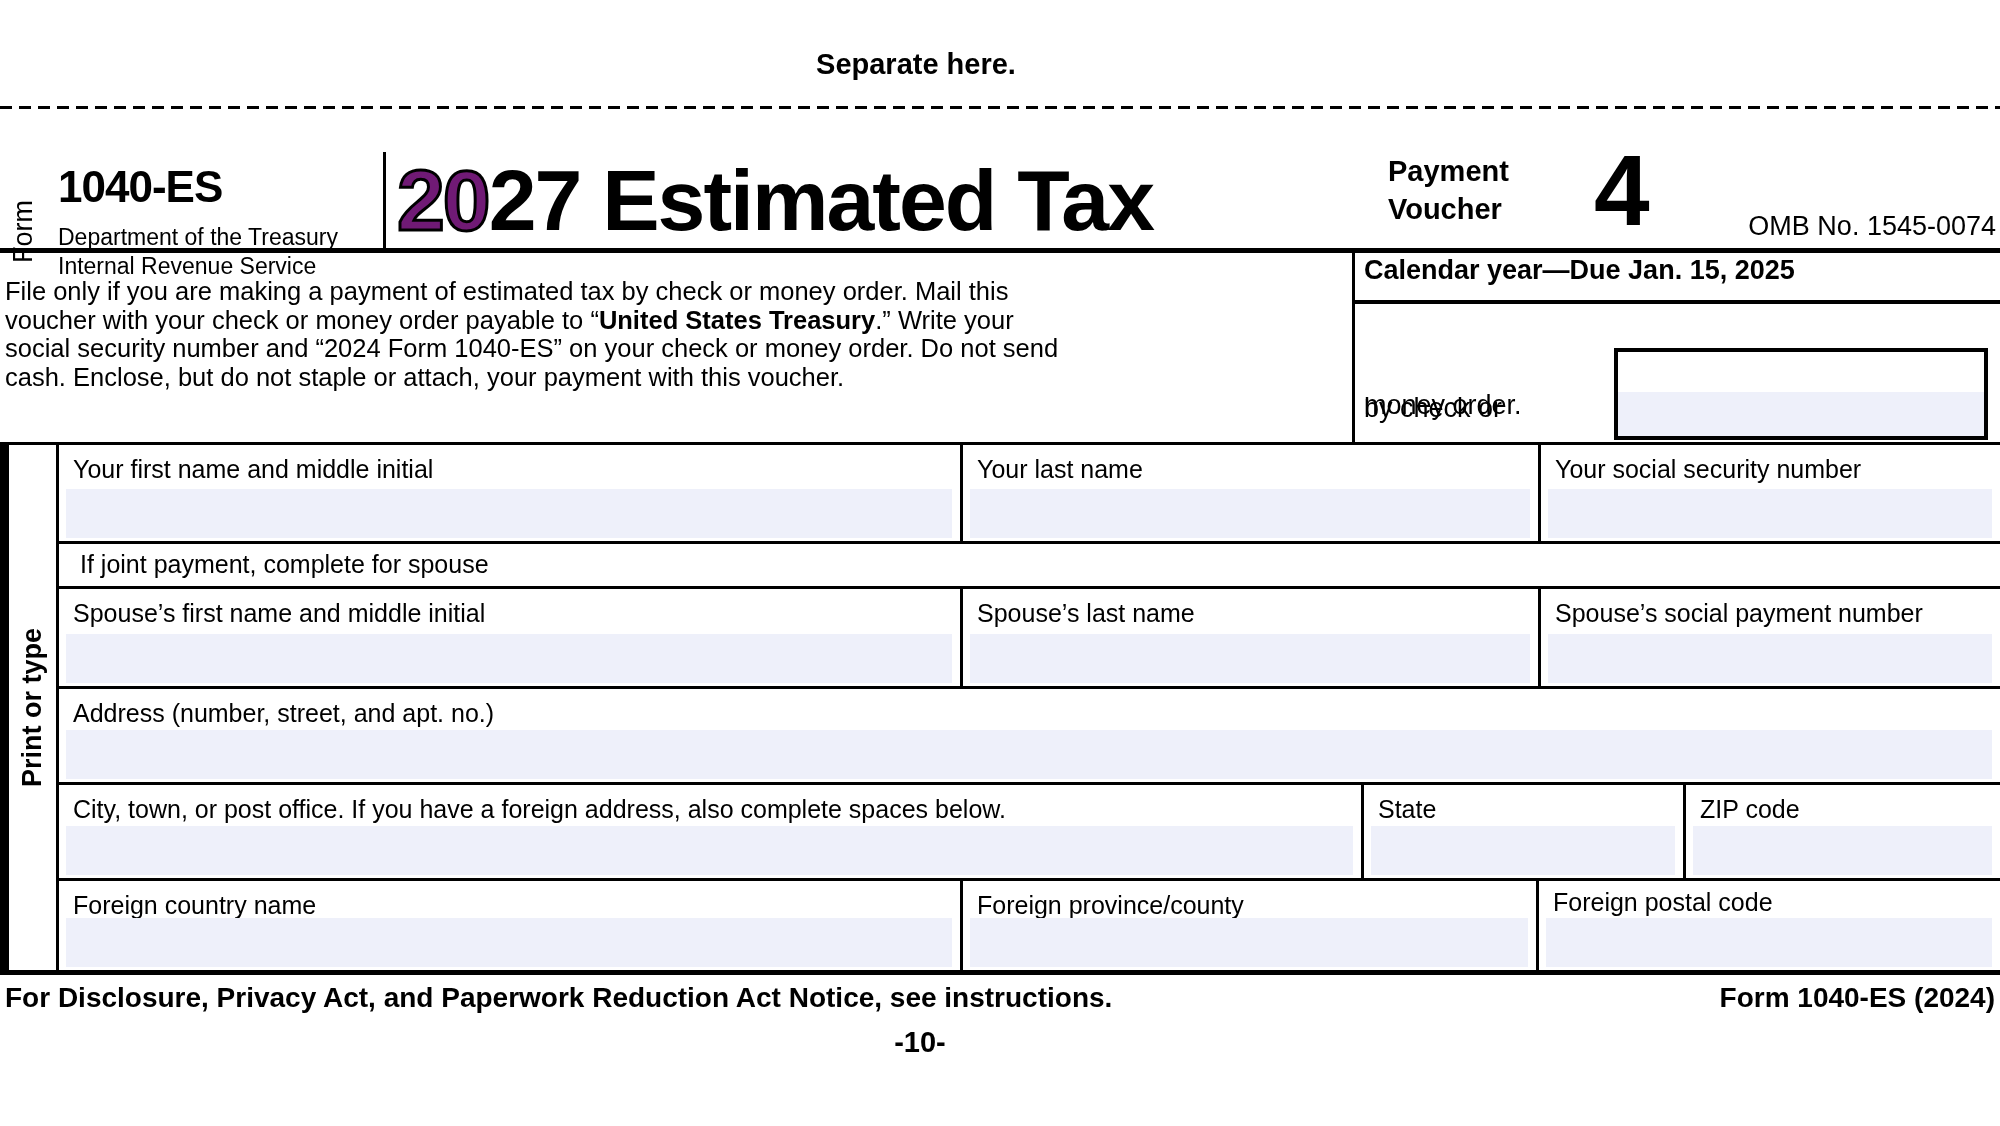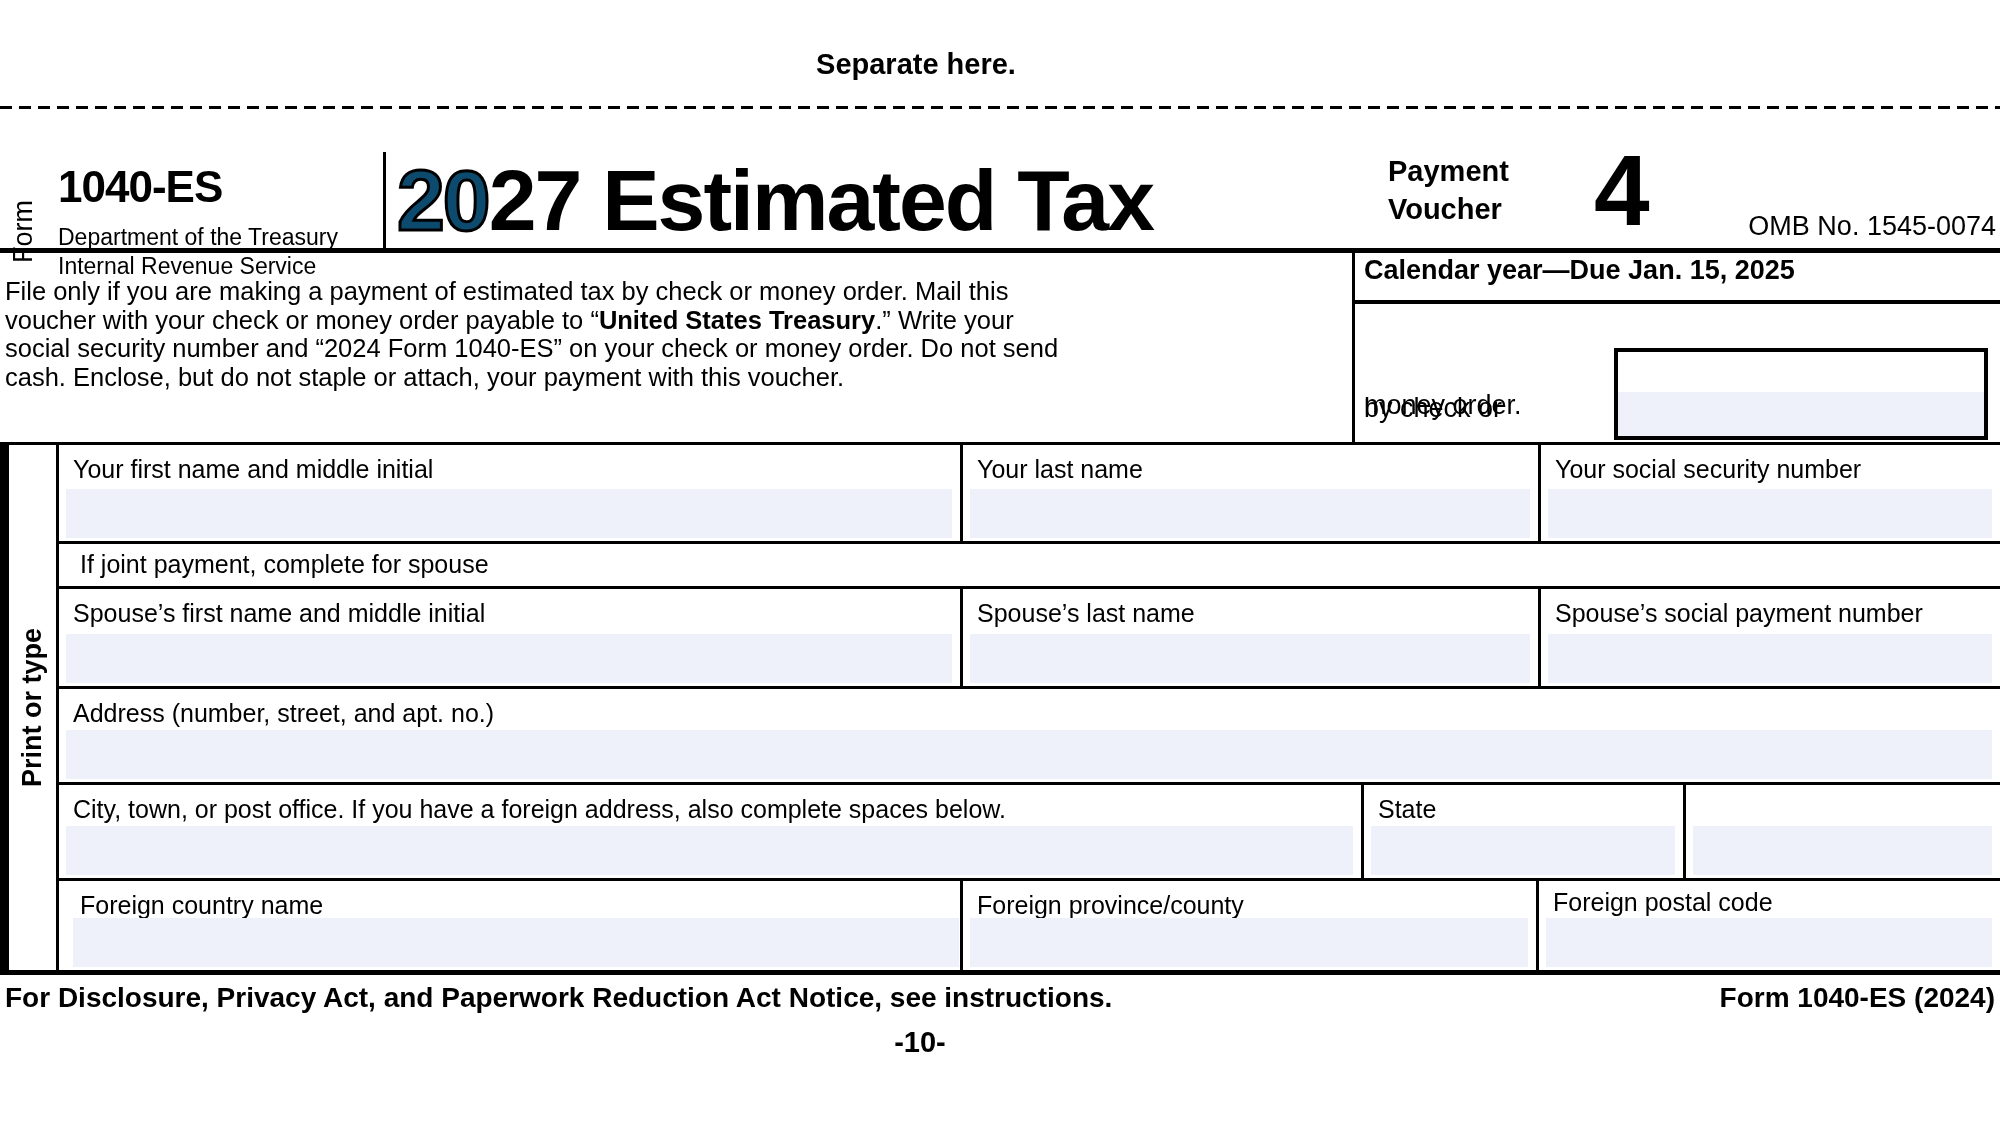--- a/index.html
+++ b/index.html
@@ -17,21 +17,21 @@
     background:repeating-linear-gradient(90deg,#000 0 12px,transparent 12px 19px); }
 
   
   .form-word { left:8px; top:176px; height:112px; width:42px; font-size:27px;
     writing-mode:vertical-rl; transform:rotate(180deg); text-align:center; }
   .form-number { left:58px; top:162px; font-size:44px; font-weight:bold; letter-spacing:-1px; }
   .dept1 { left:58px; top:224px; font-size:23px; }
   .dept2 { left:58px; top:253px; font-size:23px; }
   .header-divider { left:383px; top:152px; width:3px; height:96px; background:#000; }
   .main-title { left:397px; top:157px; font-size:86px; font-weight:bold; letter-spacing:-2px; line-height:1; white-space:pre; }
-  .year-outline { color:#0c4a6e; -webkit-text-stroke:3px #000; }
+  .year-outline { color:#701a75; -webkit-text-stroke:3px #000; }
   .pv-line1 { left:1388px; top:155px; font-size:29px; font-weight:bold; }
   .pv-line2 { left:1388px; top:193px; font-size:29px; font-weight:bold; }
   .voucher-num { left:1594px; top:140px; font-size:100px; font-weight:bold; line-height:1; }
   .omb { right:4px; top:211px; font-size:27px; }
   .header-rule { left:0; top:248px; width:2000px; height:5px; background:#000; }
 
   
   .instructions { left:5px; top:277px; width:1345px; font-size:25.5px; line-height:28.5px; }
 
   
@@ -155,27 +155,28 @@
       <div class="cell-label">City, town, or post office. If you have a foreign address, also complete spaces below.</div>
       <div class="field"></div>
     </div>
     <div class="vline" style="left:1302px;"></div>
     <div class="cell" style="left:1305px; width:319px;">
       <div class="cell-label">State</div>
       <div class="field"></div>
     </div>
     <div class="vline" style="left:1624px;"></div>
     <div class="cell" style="left:1627px; width:314px;">
+      <div class="cell-label">ZIP code</div>
       <div class="field"></div>
     </div>
   </div>
   <div class="hline" style="top:878px;"></div>
 
   <div class="row" style="top:881px; height:89px;">
-    <div class="cell" style="left:7px; width:901px;border-radius:31px;">
+    <div class="cell" style="left:0; width:901px;border-radius:31px;">
       <div class="cell-label">Foreign country name</div>
       <div class="field"></div>
     </div>
     <div class="vline" style="left:901px;"></div>
     <div class="cell" style="left:904px; width:573px;">
       <div class="cell-label">Foreign province/county</div>
       <div class="field"></div>
     </div>
     <div class="vline" style="left:1477px;"></div>
     <div class="cell" style="left:1480px; width:461px;">

